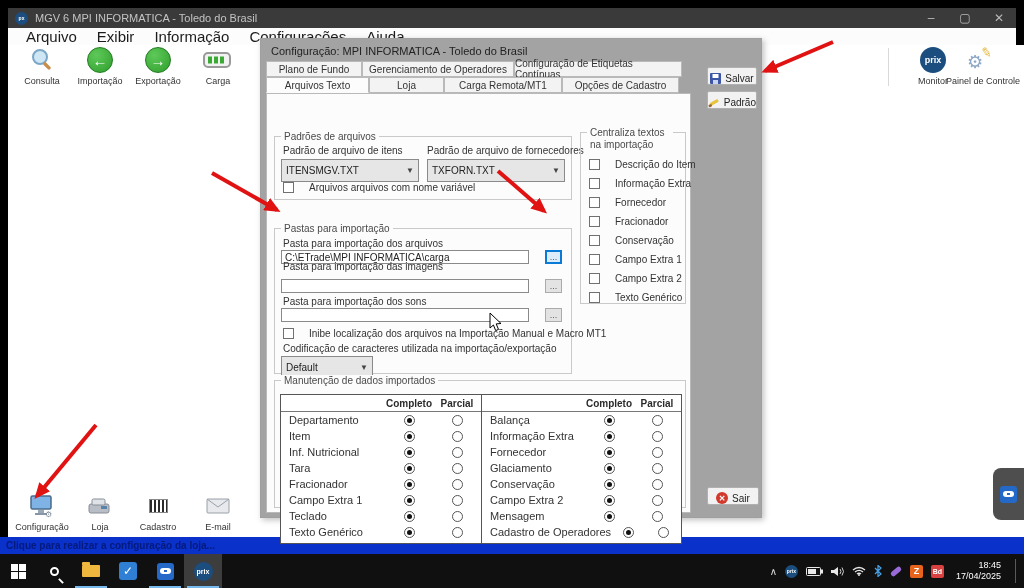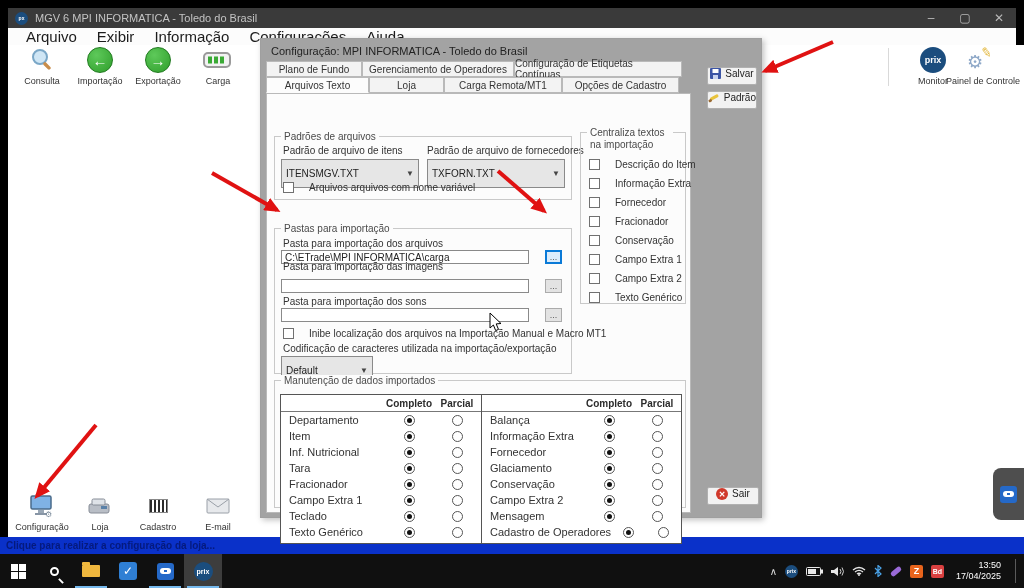--- a/index.html
+++ b/index.html
@@ -27,29 +27,29 @@
   
   #dialog { left:260px; top:38px; width:502px; height:480px; background:#a3a3a3; border:1px solid #9f9f9f; box-shadow:2px 2px 6px rgba(0,0,0,.25); font-size:10px; color:#2b2b2b; z-index:10; }
   #dialog-title { position:absolute; left:10px; top:6px; font-size:11px; color:#222; }
   .tabrow { position:absolute; display:flex; left:5px; }
   .tab { border:1px solid #b9b9b9; background:#f3f3f3; height:16px; display:flex; align-items:center; justify-content:center; font-size:10px; color:#333; }
   .tab.active { background:#fcfcfc; border-bottom:1px solid #fcfcfc; font-weight:normal; }
   #tabpage { position:absolute; left:5px; top:54px; width:425px; height:420px; border:1px solid #b9b9b9; background:#fcfcfc; }
   .group { position:absolute; border:1px solid #c9c9c9; }
   .legend { position:absolute; top:-6px; left:6px; background:#fcfcfc; padding:0 3px; font-size:10px; color:#4a4a4a; line-height:1.15; }
   .flabel { position:absolute; font-size:10px; color:#333; white-space:nowrap; }
-  .select { position:absolute; height:29px; background:#e6e6e6; border:1px solid #8a8a8a; display:flex; align-items:center; justify-content:space-between; padding:0 4px; font-size:10px; color:#222; }
+  .select { position:absolute; height:23px; background:#e6e6e6; border:1px solid #8a8a8a; display:flex; align-items:center; justify-content:space-between; padding:0 4px; font-size:10px; color:#222; }
   .select .chev { font-size:8px; color:#444; }
   .tbox { position:absolute; height:14px; background:#fff; border:1px solid #8a8a8a; font-size:10px; display:flex; align-items:center; padding:0 3px; color:#222; white-space:nowrap; overflow:hidden; }
   .browse { position:absolute; width:17px; height:14px; background:#e3e3e3; border:1px solid #ababab; font-size:9px; color:#555; display:flex; align-items:center; justify-content:center; }
   .browse.focused { border:2px solid #0a7ad7; background:#dcecfb; }
   .cbrow { display:flex; align-items:center; gap:15px; position:absolute; }
   .cb { width:11px; height:11px; border:1px solid #707070; background:#fff; flex:0 0 auto; }
   .cb-label { font-size:10px; color:#333; white-space:nowrap; }
-  .sidebtn { position:absolute; width:50px; height:18px; background:#f2f2f2; border:1px solid #b0b0b0; border-radius:2px; display:flex; align-items:flex-start; justify-content:center; gap:4px; font-size:10px; color:#222; }
+  .sidebtn { position:absolute; width:50px; height:18px; background:#f2f2f2; border:1px solid #b0b0b0; border-radius:2px; display:flex; align-items:flex-end; justify-content:center; gap:4px; font-size:10px; color:#222; }
   
   #mtable { position:absolute; left:5px; top:13px; width:402px; height:150px; border:1px solid #555; display:flex; background:#fff; }
   .thalf { width:50%; height:100%; }
   .thalf.right { border-left:1px solid #555; }
   .trow { display:flex; align-items:center; height:16px; }
   .trow.head { height:17px; border-bottom:1px solid #777; font-weight:bold; }
   .trow .lbl { flex:1; padding-left:8px; font-size:11px; color:#333; white-space:nowrap; }
   .trow .c { width:48px; display:flex; justify-content:center; font-size:10px; }
   .radio { width:11px; height:11px; border:1px solid #555; border-radius:50%; background:#fff; position:relative; }
   .radio.sel::after { content:""; position:absolute; inset:2px; background:#111; border-radius:50%; }
@@ -539,21 +539,21 @@
     <span class="tray-ic">
         <span style="display:block;width:12px;height:5px;background:#9a6ad8;border-radius:3px;transform:rotate(-40deg)"></span>
       </span>
     <span class="tray-ic">
         <span style="display:flex;width:13px;height:13px;background:#e8641c;border-radius:2px;color:#fff;font-size:9px;font-weight:bold;align-items:center;justify-content:center">Z</span>
       </span>
     <span class="tray-ic">
         <span style="display:flex;width:13px;height:13px;background:#d94040;border-radius:2px;color:#fff;font-size:7px;font-weight:bold;align-items:center;justify-content:center">Bd</span>
       </span>
     <div id="clock">
-      <div>13:50</div>
+      <div>18:45</div>
       <div>17/04/2025</div>
     </div>
     <div id="show-desktop"></div>
   </div>
 </div>
 
 <div id="tv-tab" class="abs">
   <span class="tvlogo">
       <span></span>
     </span>

